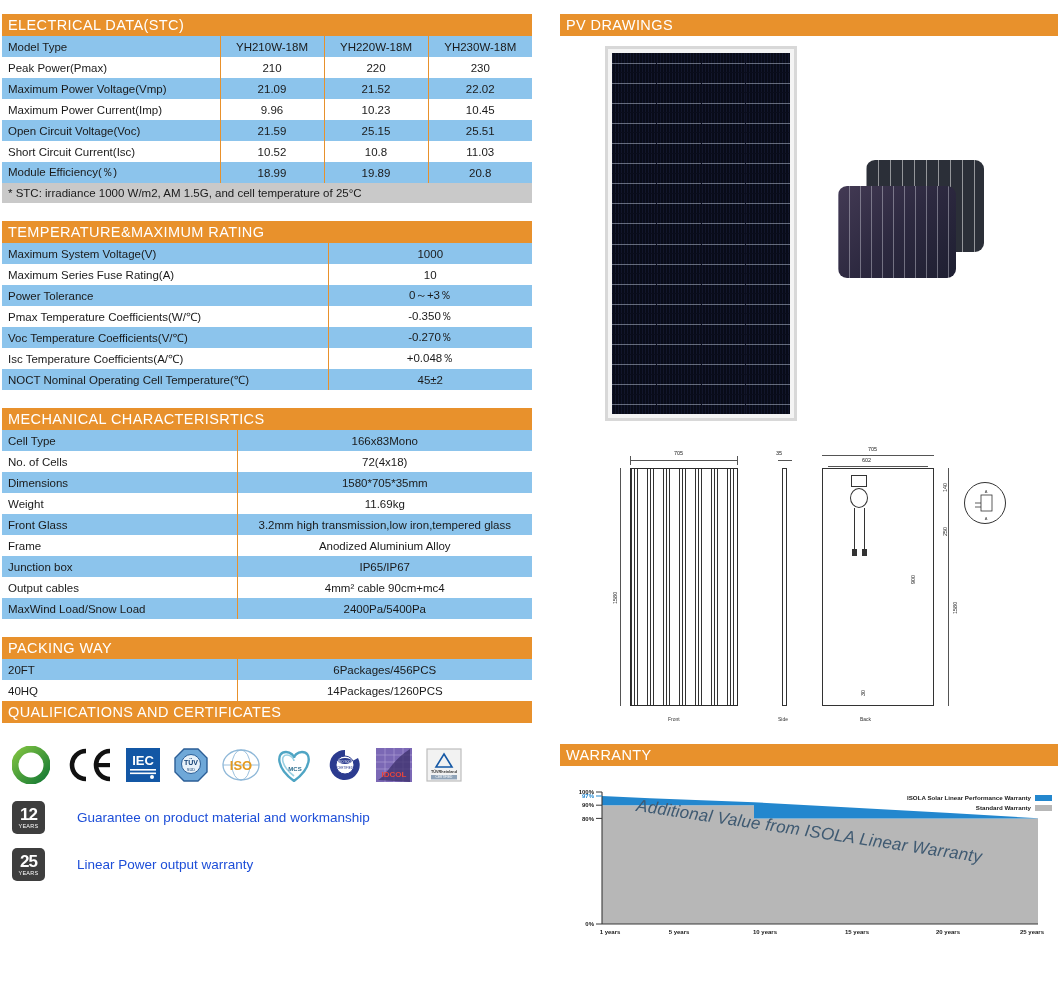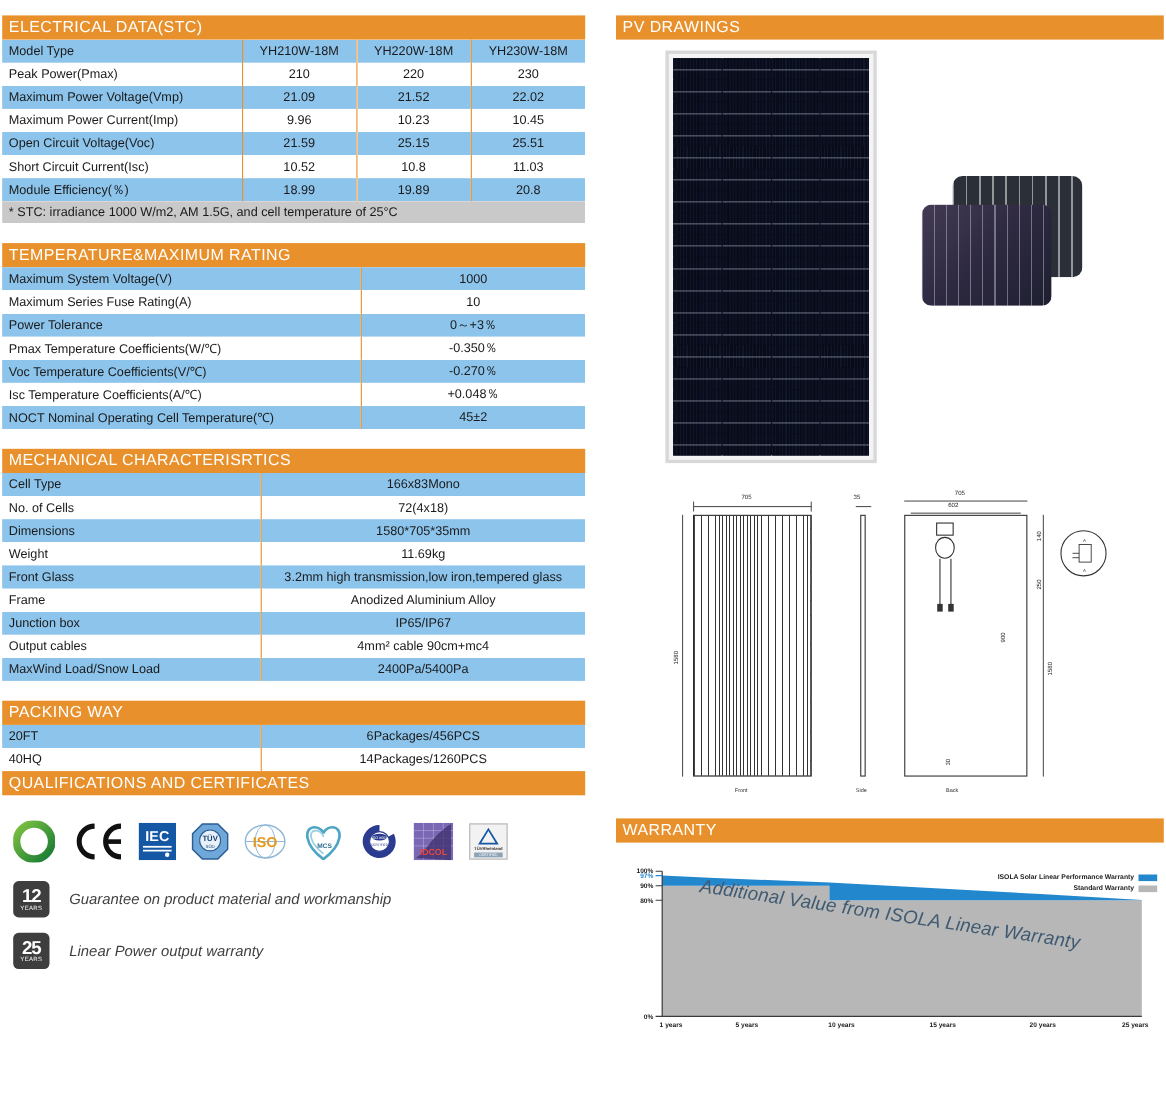--- a/index.html
+++ b/index.html
@@ -57,34 +57,34 @@
   .certs {
     display: flex;
     align-items: center;
     gap: 14px;
     padding: 14px 10px 0 10px;
     height: 70px;
   }
   .cert { flex: 0 0 auto; display: flex; align-items: center; justify-content: center; }
 
   
-  .warr-row { display: flex; align-items: center; gap: 18px; padding: 8px 0 0 10px; }
+  .warr-row { display: flex; align-items: center; gap: 32px; padding: 8px 0 0 10px; }
   .yr-badge {
     width: 33px; height: 33px;
     background: #3E3E3E;
     border-radius: 5px;
     color: #fff;
     display: flex; flex-direction: column;
     align-items: center; justify-content: center;
     line-height: 1;
     flex: 0 0 auto;
   }
   .yr-badge .num { font-size: 17px; font-weight: bold; letter-spacing: -1px; }
   .yr-badge .lbl { font-size: 5.5px; letter-spacing: .3px; margin-top: 1px; }
-  .warr-txt { font-size: 13.5px; color: #404040; font-style: italic; }
+  .warr-txt { font-size: 13.5px; color: #1d4ed8; }
 
   
   .pv-area { position: relative; height: 400px; margin-top: 4px; }
 
   .panel-photo {
     position: absolute; left: 45px; top: 6px;
     width: 192px; height: 375px;
     background: #f4f4f4;
     border: 3px solid #d8d8d8;
     padding: 4px;

